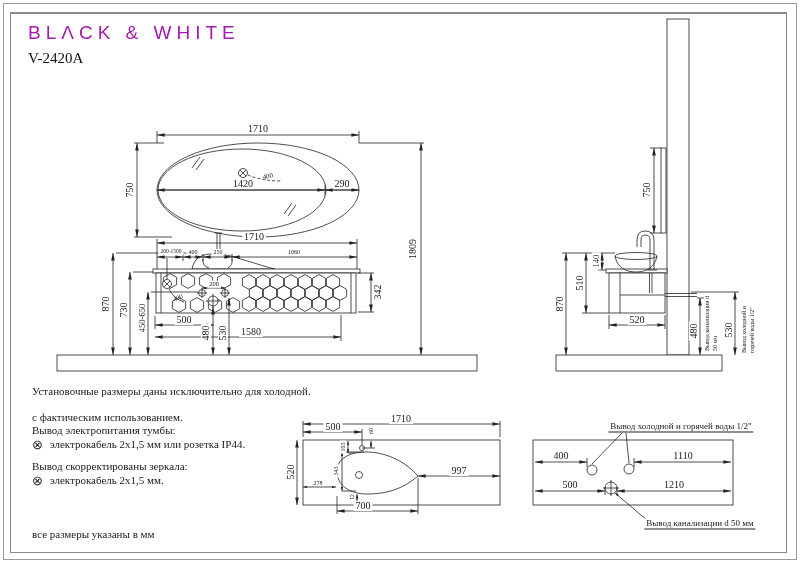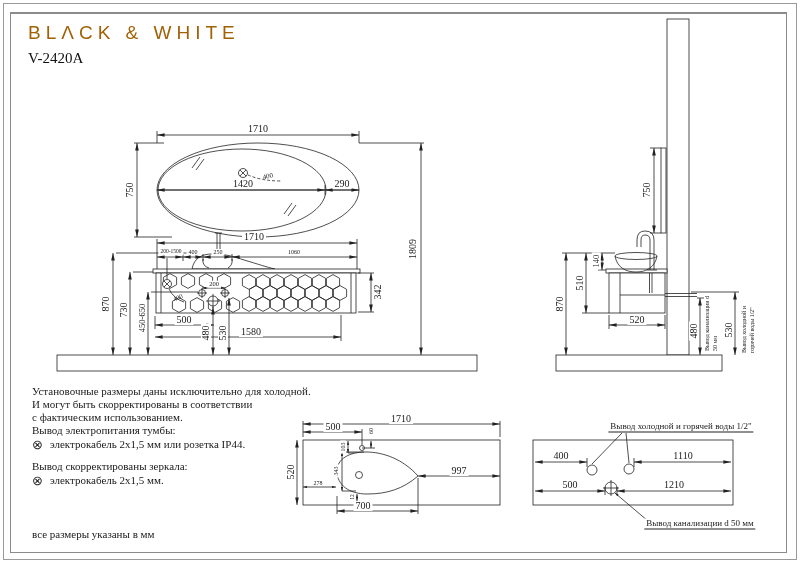--- a/index.html
+++ b/index.html
@@ -2,21 +2,21 @@
 <html><head>
 <meta charset="utf-8">
 <style>
   html,body{margin:0;padding:0;background:#fff}
   #page{position:relative;width:800px;height:565px;background:#fff;overflow:hidden;
         font-family:"Liberation Serif", serif;color:#1a1a1a}
   .frame-outer{position:absolute;left:3px;top:3px;width:792px;height:555px;border:1px solid #9a9a9a}
   .frame-inner{position:absolute;left:10px;top:12px;width:775px;height:538px;border:1px solid #8b8b8b;border-top-width:2px}
   svg{position:absolute;left:0;top:0}
   .logo{position:absolute;left:28px;top:22px;font-family:"Liberation Sans",sans-serif;
-        font-size:19px;letter-spacing:5px;color:#a16207;white-space:nowrap}
+        font-size:19px;letter-spacing:5px;color:#a21caf;white-space:nowrap}
   .model{position:absolute;left:28px;top:50px;font-size:15px;color:#111;white-space:nowrap}
   .lbl{position:absolute;transform:translate(-50%,-50%);font-size:10px;line-height:1;
        background:#fff;padding:0 2px;white-space:nowrap}
   .v{transform:translate(-50%,-50%) rotate(-90deg)}
   .r12{transform:translate(-50%,-50%) rotate(-12deg)}
   .r22{transform:translate(-50%,-50%) rotate(-22deg)}
   .s55{font-size:5.5px}.s6{font-size:6px}.s65{font-size:6.5px}.s7{font-size:7px}
   .s85{font-size:8.5px}.s9{font-size:9px}
   .und{border-bottom:1px solid #222;padding-bottom:1px}
   .note{position:absolute;left:32px;font-size:11px;white-space:nowrap}
@@ -323,21 +323,20 @@
   <div class="lbl" style="left:363px;top:506px">700</div>
 
   <div class="lbl s9 und" style="left:681px;top:427px">Вывод холодной и горячей воды 1/2"</div>
   <div class="lbl" style="left:561px;top:456px">400</div>
   <div class="lbl" style="left:683px;top:456px">1110</div>
   <div class="lbl" style="left:570px;top:485px">500</div>
   <div class="lbl" style="left:674px;top:485px">1210</div>
   <div class="lbl s9 und" style="left:700px;top:524px">Вывод канализации d 50 мм</div>
 
   <div class="note" style="top:385px">Установочные размеры даны исключительно для холодной.</div>
-  <div class="note" style="top:398px">И могут быть скорректированы в соответствии</div>
   <div class="note" style="top:411px">с фактическим использованием.</div>
   <div class="note" style="top:424px">Вывод электропитания тумбы:</div>
   <div class="note" style="top:437px"><span class="oicn">⊗</span><span>электрокабель 2х1,5 мм или розетка IP44.</span></div>
   <div class="note" style="top:460px">Вывод скорректированы зеркала:</div>
   <div class="note" style="top:473px"><span class="oicn">⊗</span><span>электрокабель 2х1,5 мм.</span></div>
 
   <div class="note" style="top:528px">все размеры указаны в мм</div>
 </div>
 
 </body></html>

